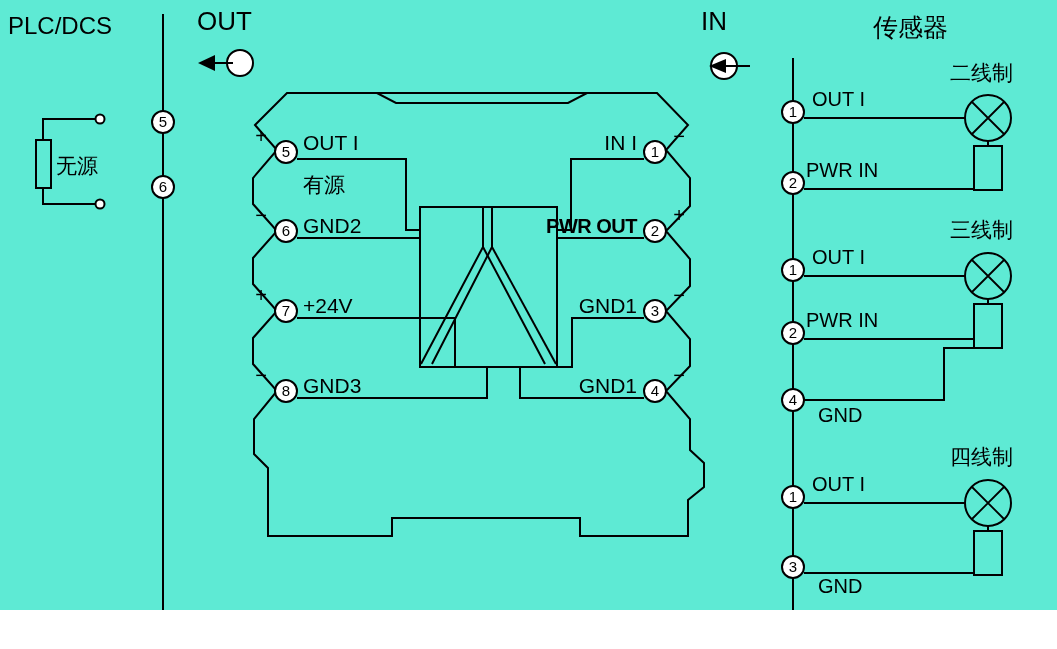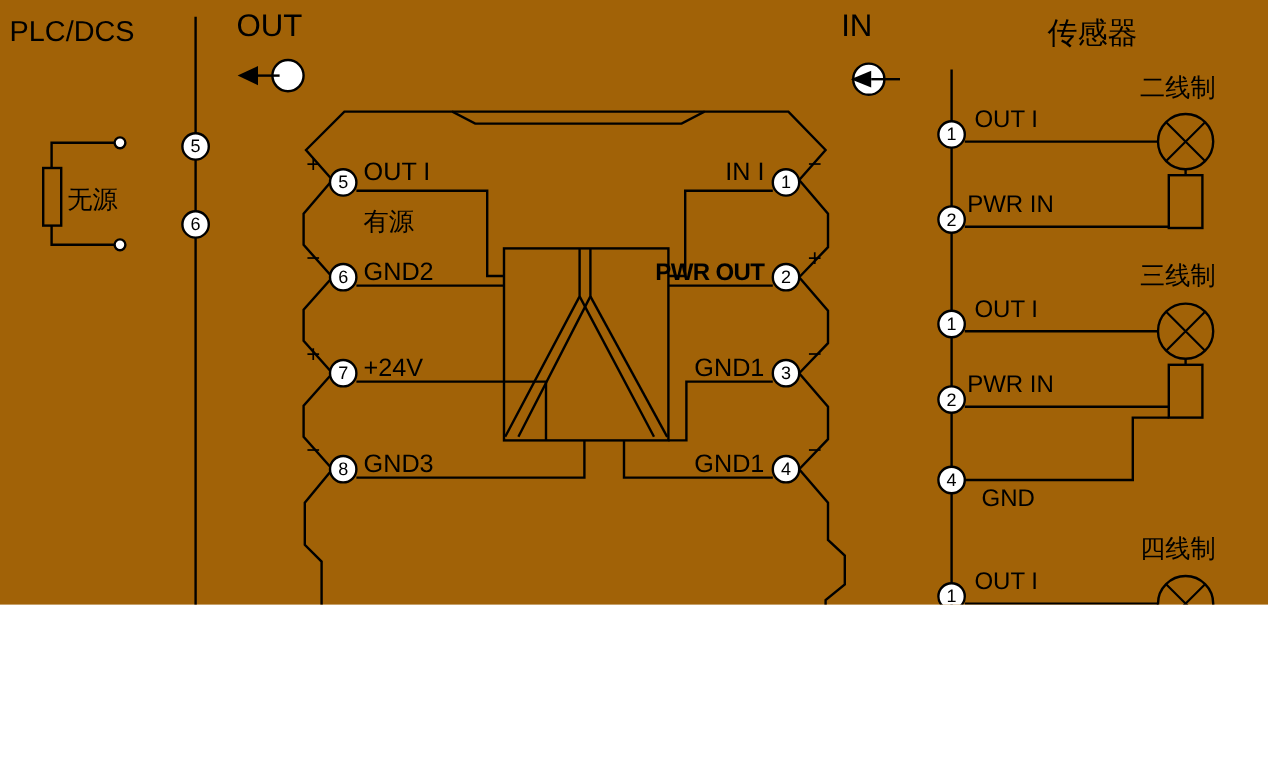--- a/index.html
+++ b/index.html
@@ -1,16 +1,16 @@
 <!DOCTYPE html>
 <html><head>
 <meta charset="utf-8">
 <style>
   html,body{margin:0;padding:0;background:#ffffff;}
-  .canvas{position:relative;width:1057px;height:504px;background:#a16207;overflow:hidden;}
+  .canvas{position:relative;width:1057px;height:610px;background:#5eead4;overflow:hidden;}
   svg{display:block;}
   text{font-family:"Liberation Sans","DejaVu Sans",sans-serif;fill:#000000;stroke:none;}
   .lbl{font-size:21px;}
   .lbl-b{font-size:20px;font-weight:bold;letter-spacing:-0.5px;}
   .cjk{font-size:21px;}
   .hdr{font-size:25px;}
   .num{font-size:15px;text-anchor:middle;}
   .pol{font-size:20px;text-anchor:middle;}
   .shape{fill:none;stroke:#000000;stroke-width:2;stroke-linejoin:miter;}
   .shape-thin{fill:none;stroke:#000000;stroke-width:1.8;}

